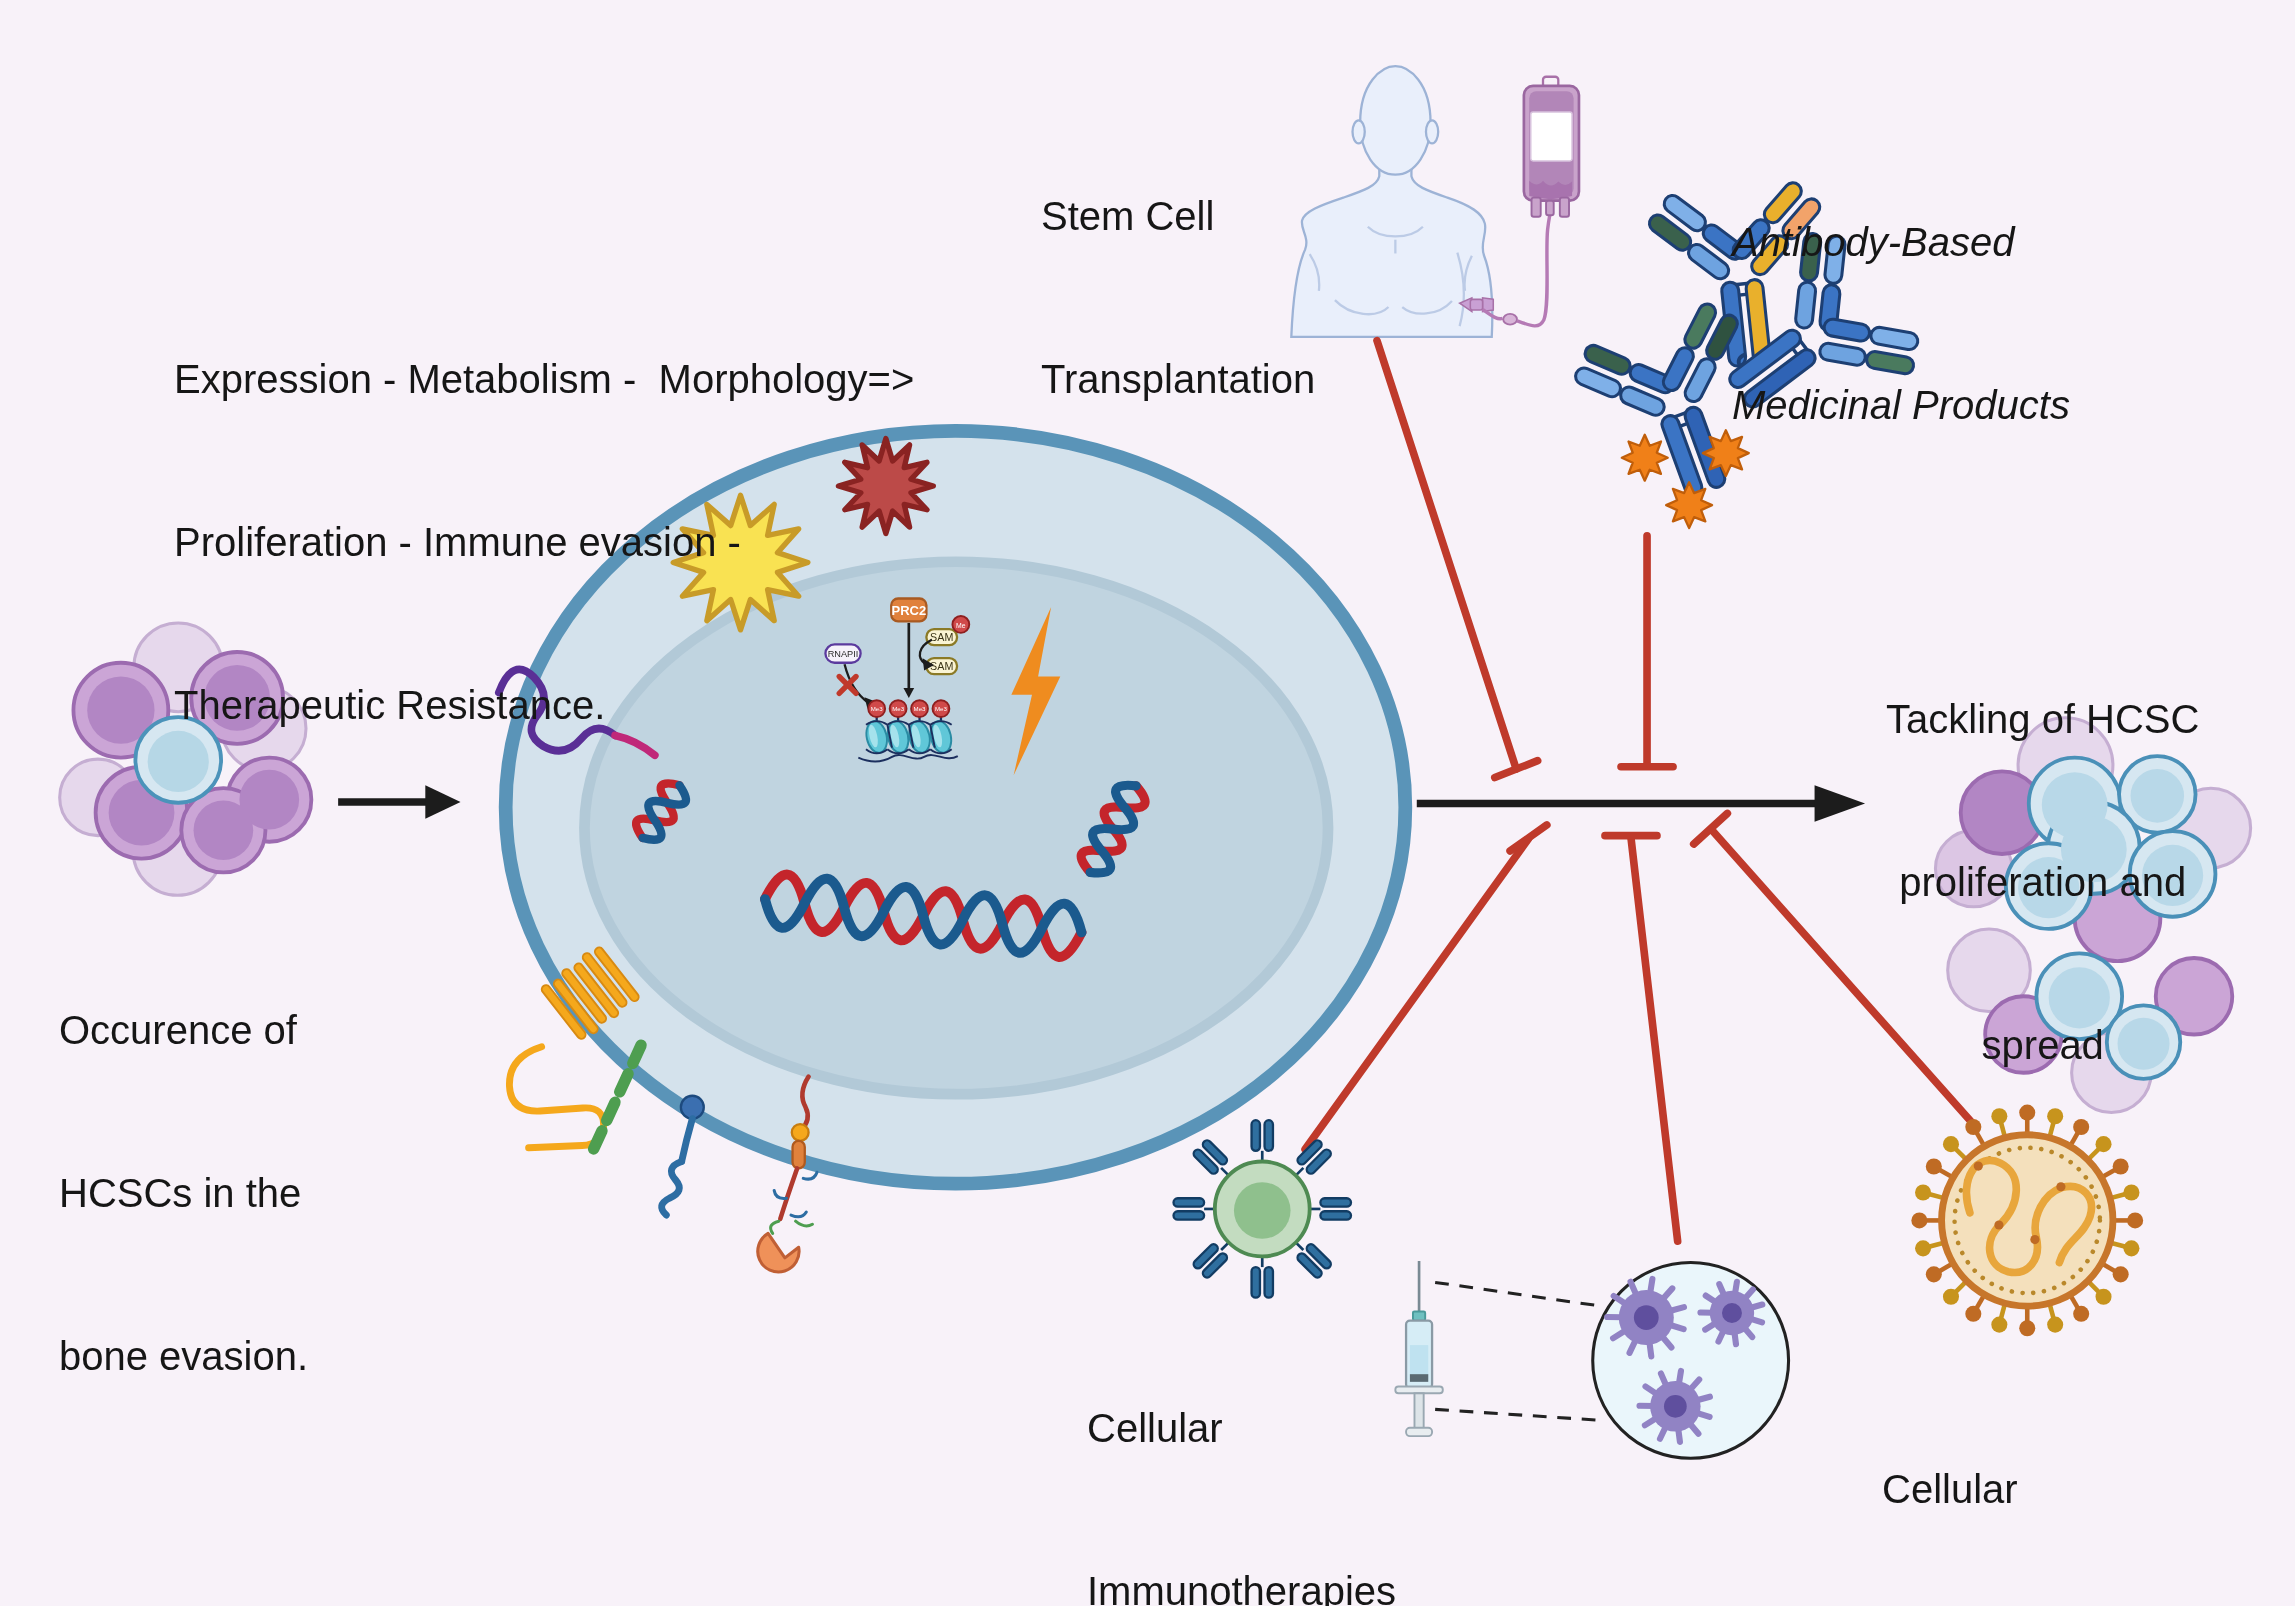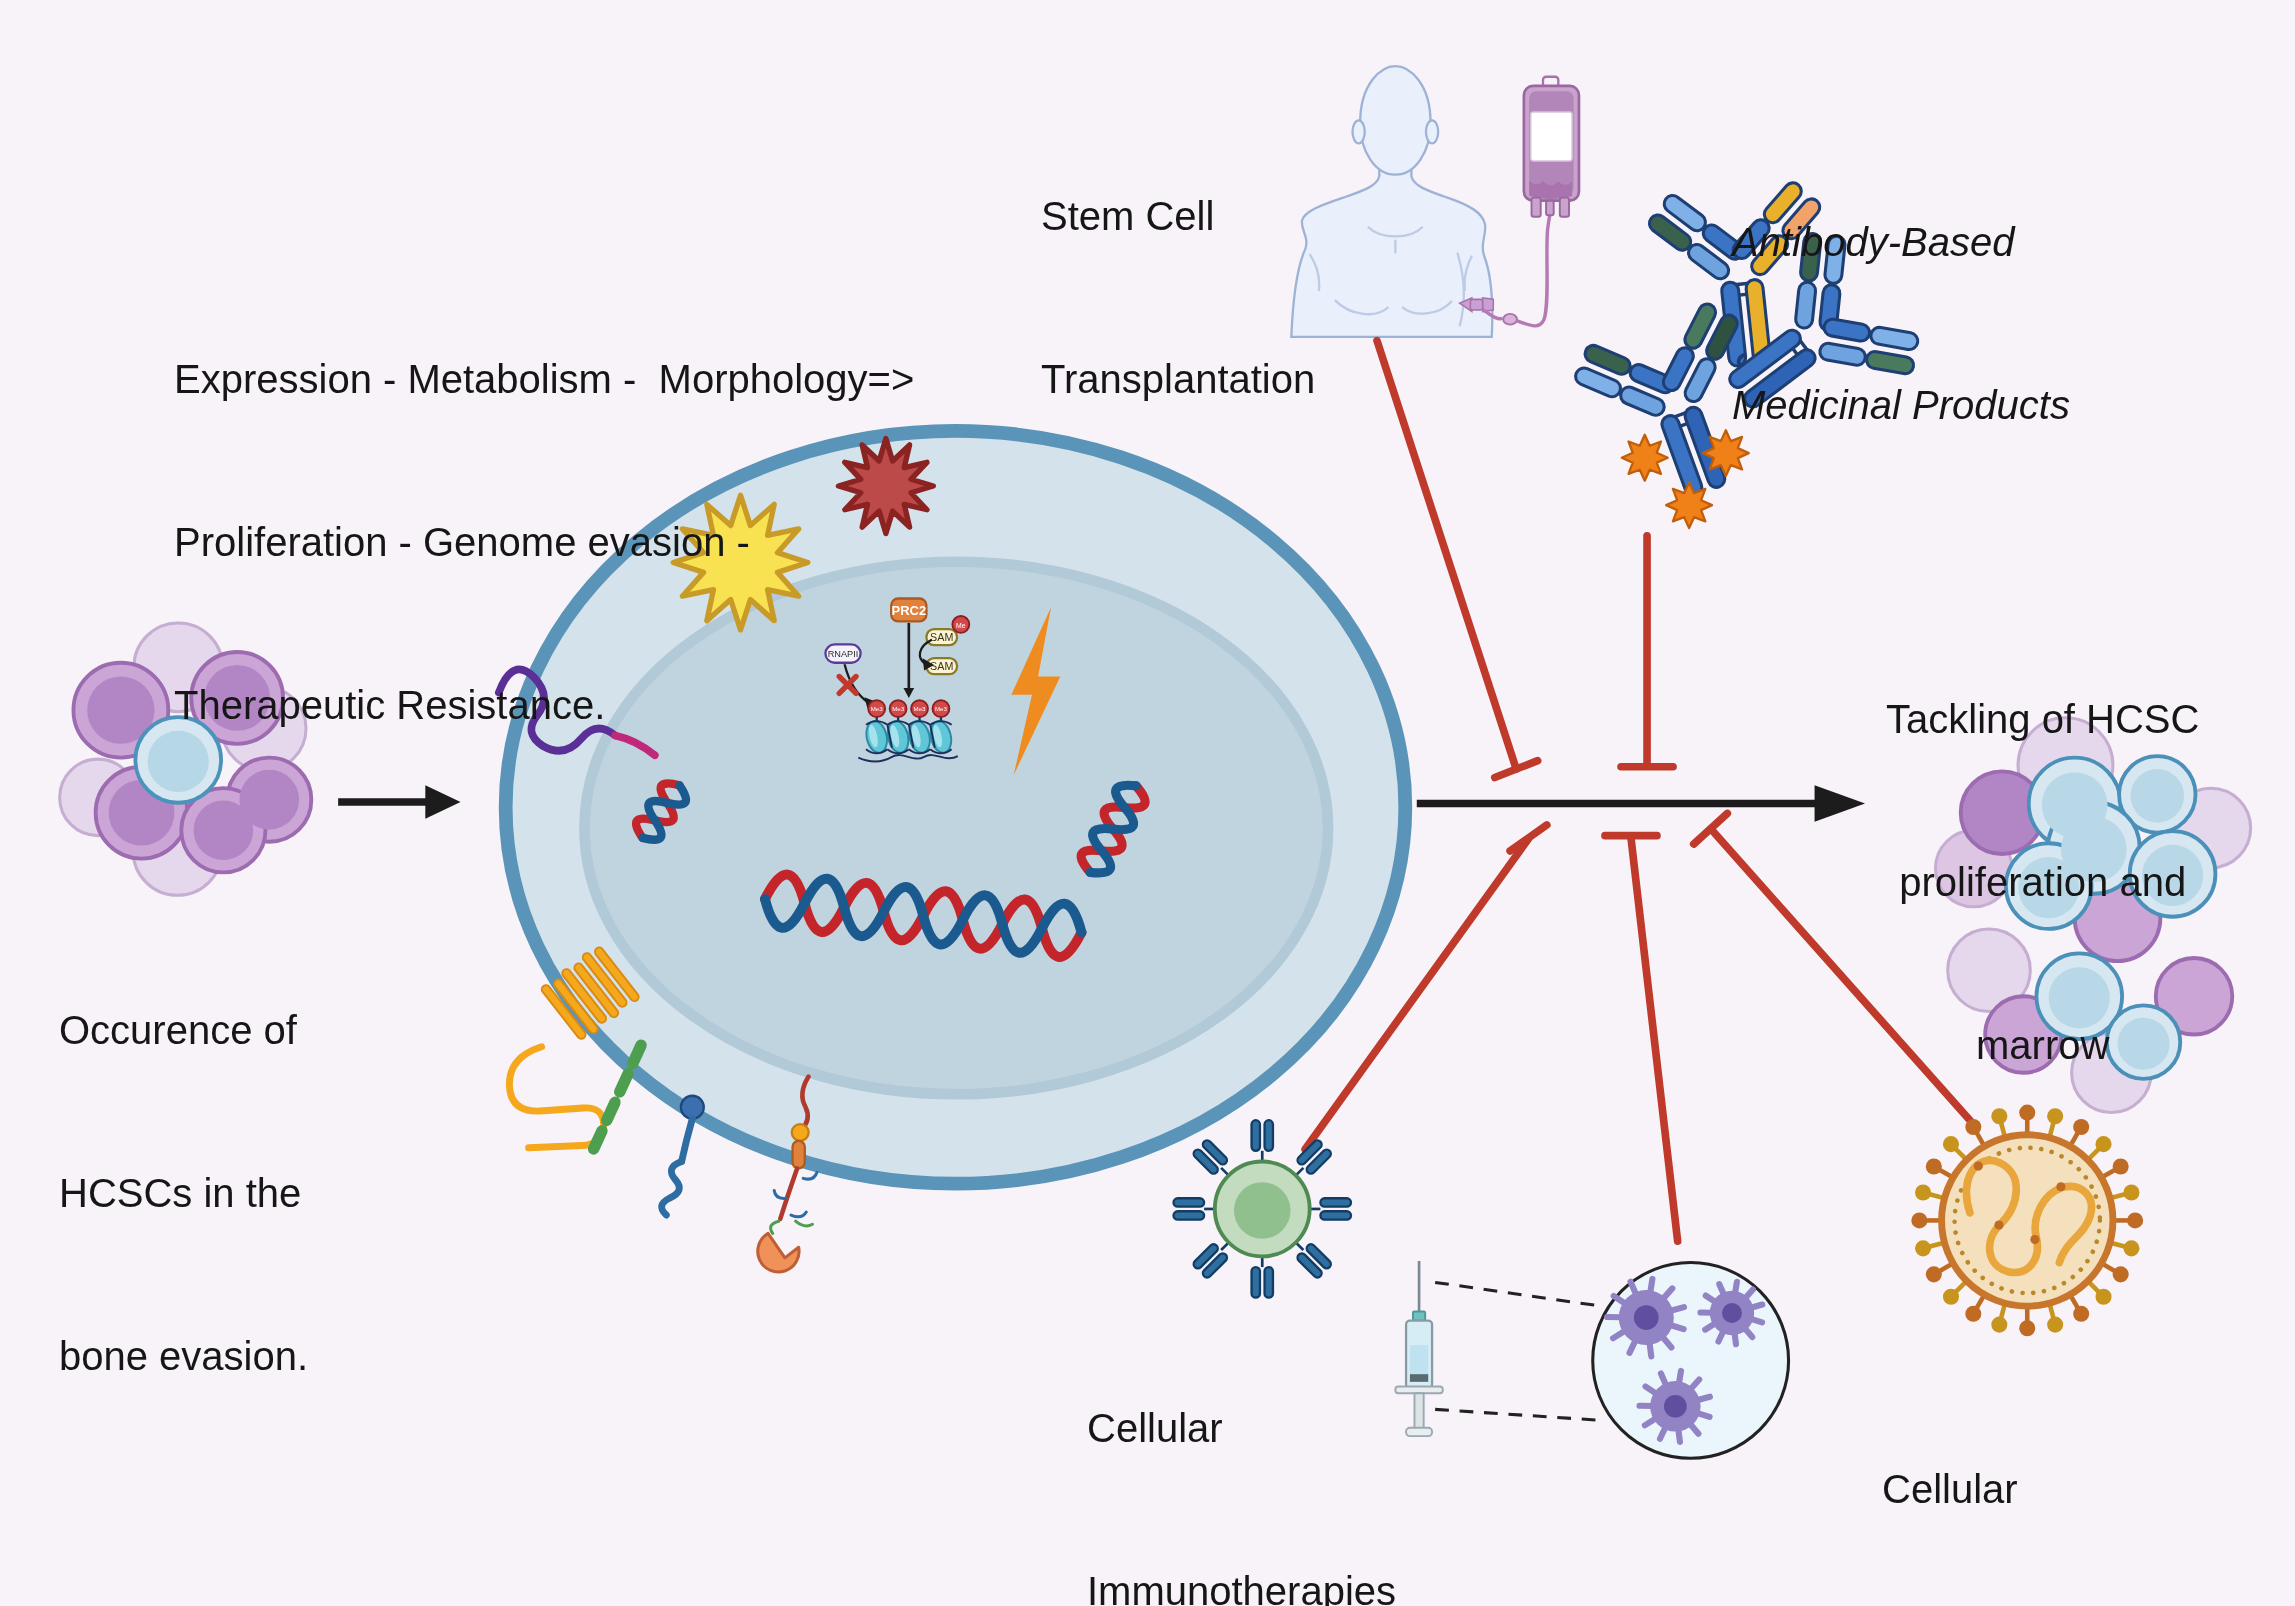--- a/index.html
+++ b/index.html
@@ -505,21 +505,21 @@
       <circle cx="2586" cy="1524" r="6"></circle>
           <circle cx="2613" cy="1601" r="6"></circle>
       <circle cx="2660" cy="1620" r="6"></circle>
           <circle cx="2694" cy="1551" r="6"></circle>
     </g>
   </g>
 </svg>
 
 <div class="lbl" style="left:174px;top:243px;">
   <div>Expression - Metabolism -  Morphology=&gt;</div>
-  <div>Proliferation - Genome evasion -</div>
+  <div>Proliferation - Immune evasion -</div>
   <div>Therapeutic Resistance.</div>
 </div>
 
 <div class="lbl" style="left:59px;top:894px;">
   <div>Occurence of</div>
   <div>HCSCs in the</div>
   <div>bone evasion.</div>
 </div>
 
 <div class="lbl" style="left:1041px;top:80px;">
@@ -528,21 +528,21 @@
 </div>
 
 <div class="lbl" style="left:1732px;top:106px;font-style:italic;">
   <div>Antibody-Based</div>
   <div>Medicinal Products</div>
 </div>
 
 <div class="lbl" style="left:1886px;top:583px;text-align:center;">
   <div>Tackling of HCSC</div>
   <div>proliferation and</div>
-  <div>marrow</div>
+  <div>spread</div>
 </div>
 
 <div class="lbl" style="left:1087px;top:1292px;">
   <div>Cellular</div>
   <div>Immunotherapies</div>
 </div>
 
 <div class="lbl" style="left:1558px;top:1517px;">
   
 </div>

